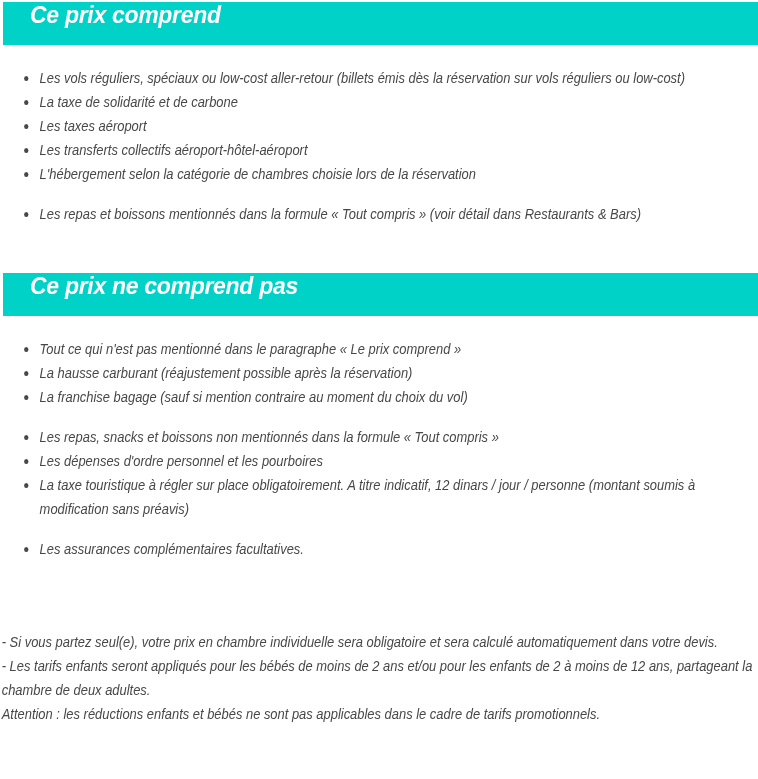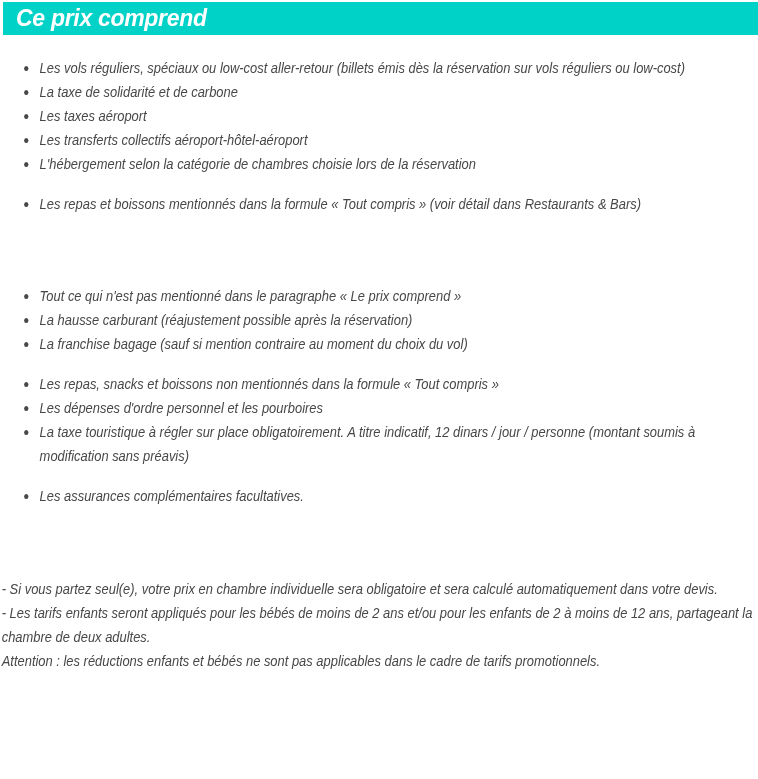--- a/index.html
+++ b/index.html
@@ -9,26 +9,26 @@
   }
   body {
     width: 758px;
     height: 779px;
     overflow: hidden;
     padding-top: 2px;
     box-sizing: border-box;
     font-family: "Liberation Sans", sans-serif;
   }
   .section-bar {
-    height: 33px;
+    height: 43px;
     margin-left: 3px;
     background: #00d2c8;
     display: flex;
-    align-items: center;
-    padding-left: 13px;
+    align-items: flex-start;
+    padding-left: 27px;
   }
   .section-title {
     color: #ffffff;
     font-style: italic;
     font-weight: bold;
     font-size: 23px;
     white-space: nowrap;
     letter-spacing: -0.3px;
   }
   
@@ -80,20 +80,23 @@
       <li>Les transferts collectifs aéroport-hôtel-aéroport</li>
       <li>L'hébergement selon la catégorie de chambres choisie lors de la réservation</li>
     </ul>
     <ul class="bullets group">
       <li>Les repas et boissons mentionnés dans la formule « Tout compris » (voir détail dans Restaurants &amp; Bars)</li>
     </ul>
   </div>
 </section>
 
 <section>
+  <div class="section-bar">
+    <span class="section-title">Ce prix ne comprend pas</span>
+  </div>
   <div class="content c2">
     <ul class="bullets group">
       <li>Tout ce qui n'est pas mentionné dans le paragraphe « Le prix comprend »</li>
       <li>La hausse carburant (réajustement possible après la réservation)</li>
       <li>La franchise bagage (sauf si mention contraire au moment du choix du vol)</li>
     </ul>
     <ul class="bullets group">
       <li>Les repas, snacks et boissons non mentionnés dans la formule « Tout compris »</li>
       <li>Les dépenses d'ordre personnel et les pourboires</li>
       <li>La taxe touristique à régler sur place obligatoirement. A titre indicatif, 12 dinars / jour / personne (montant soumis à modification sans préavis)</li>

